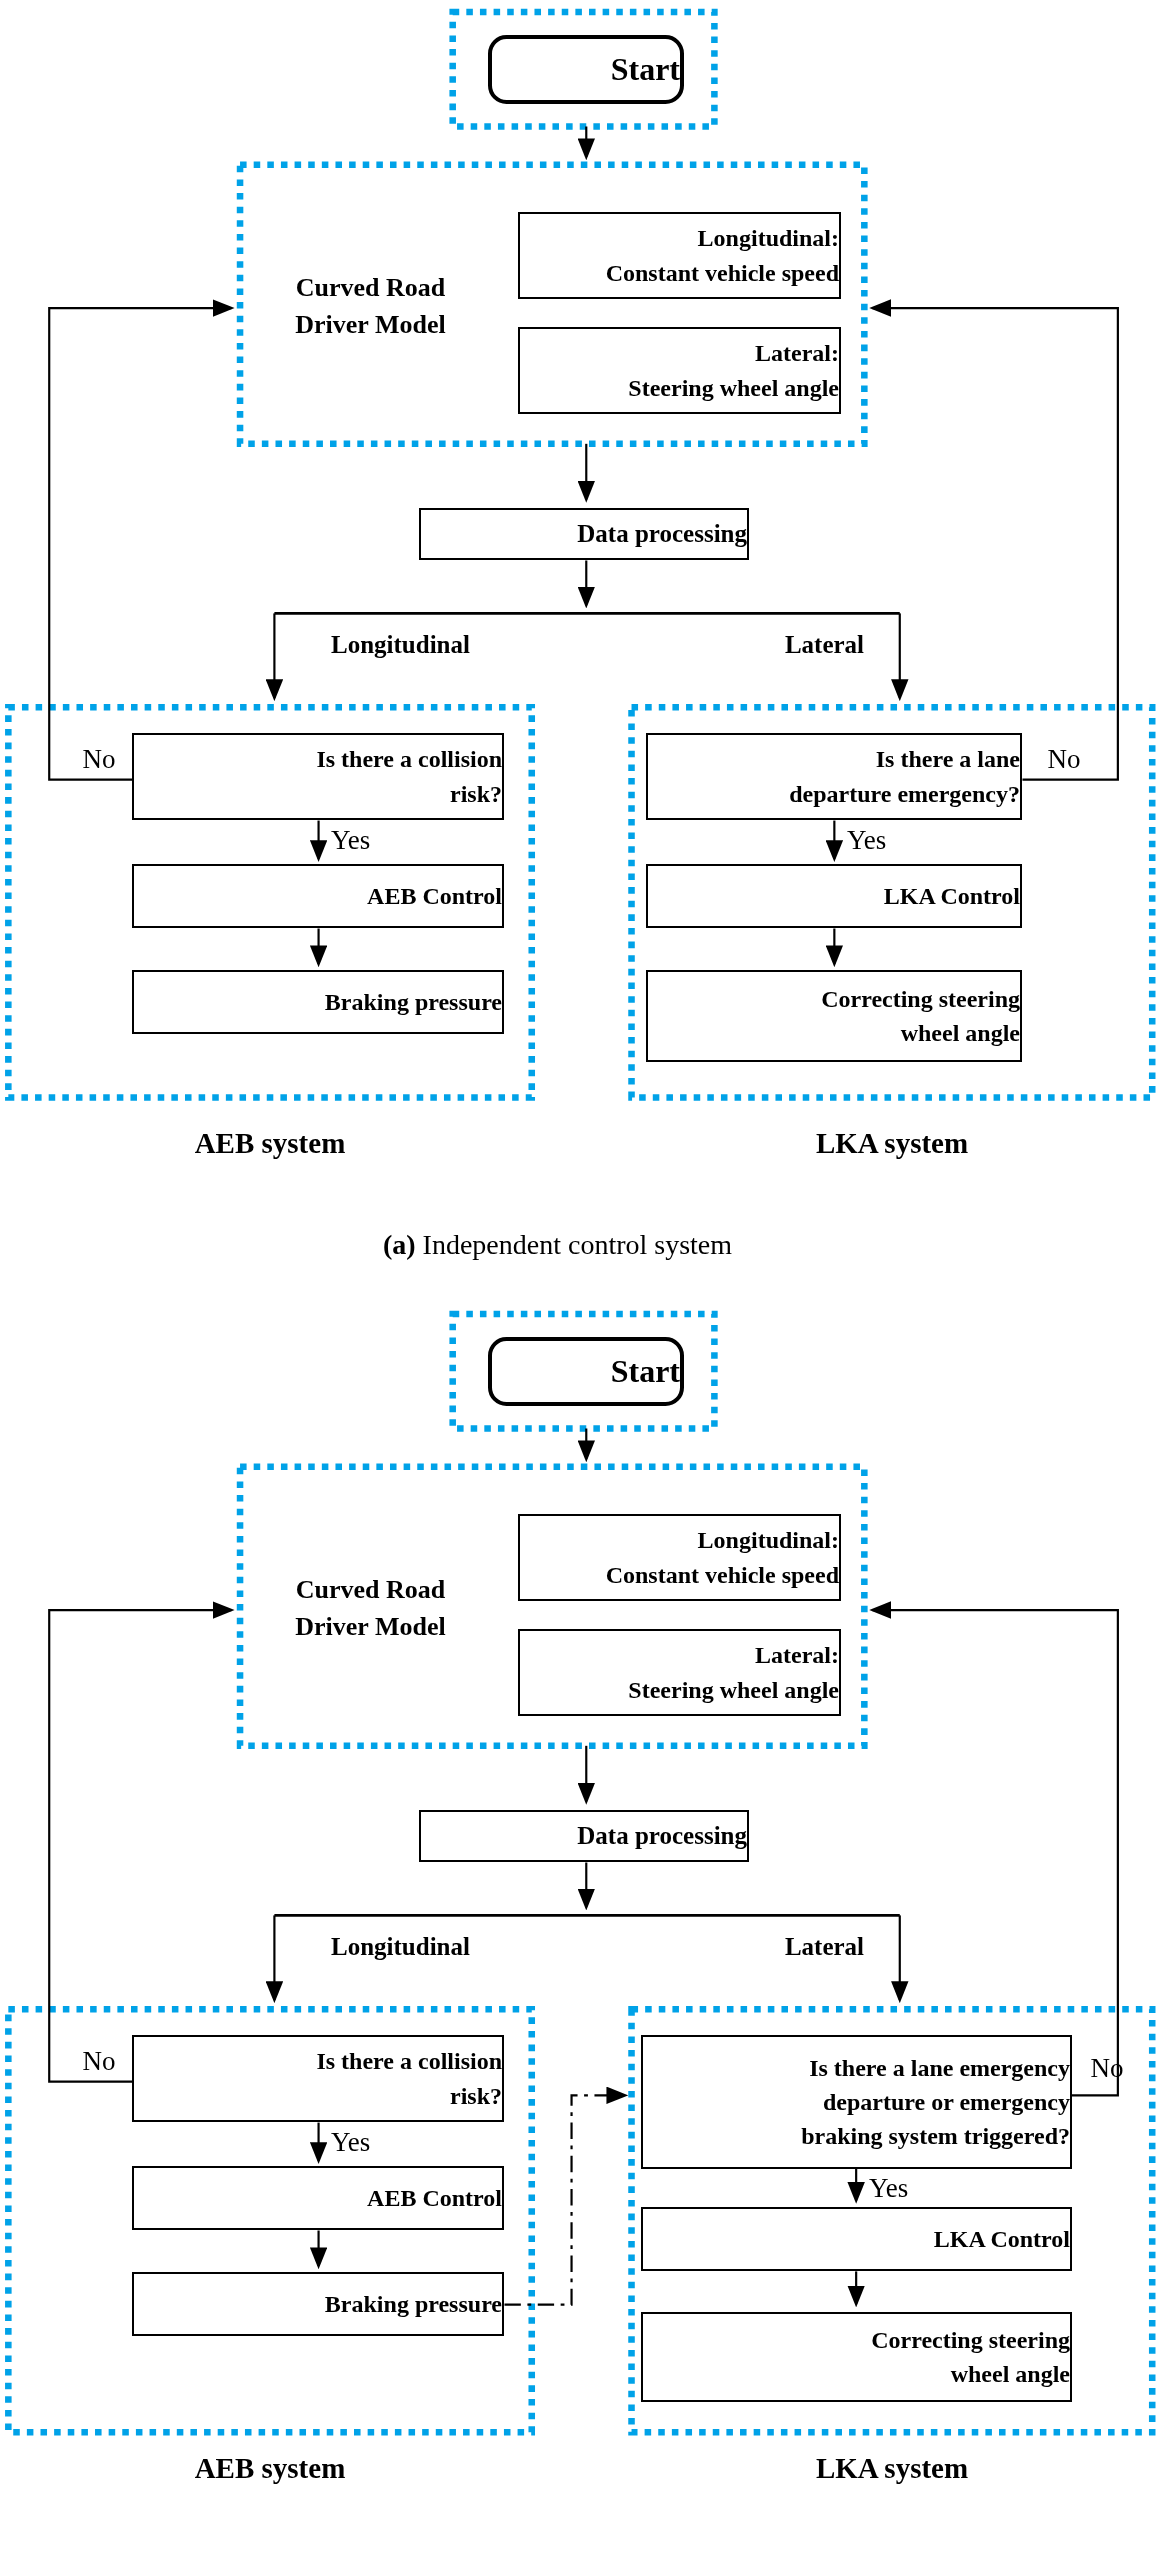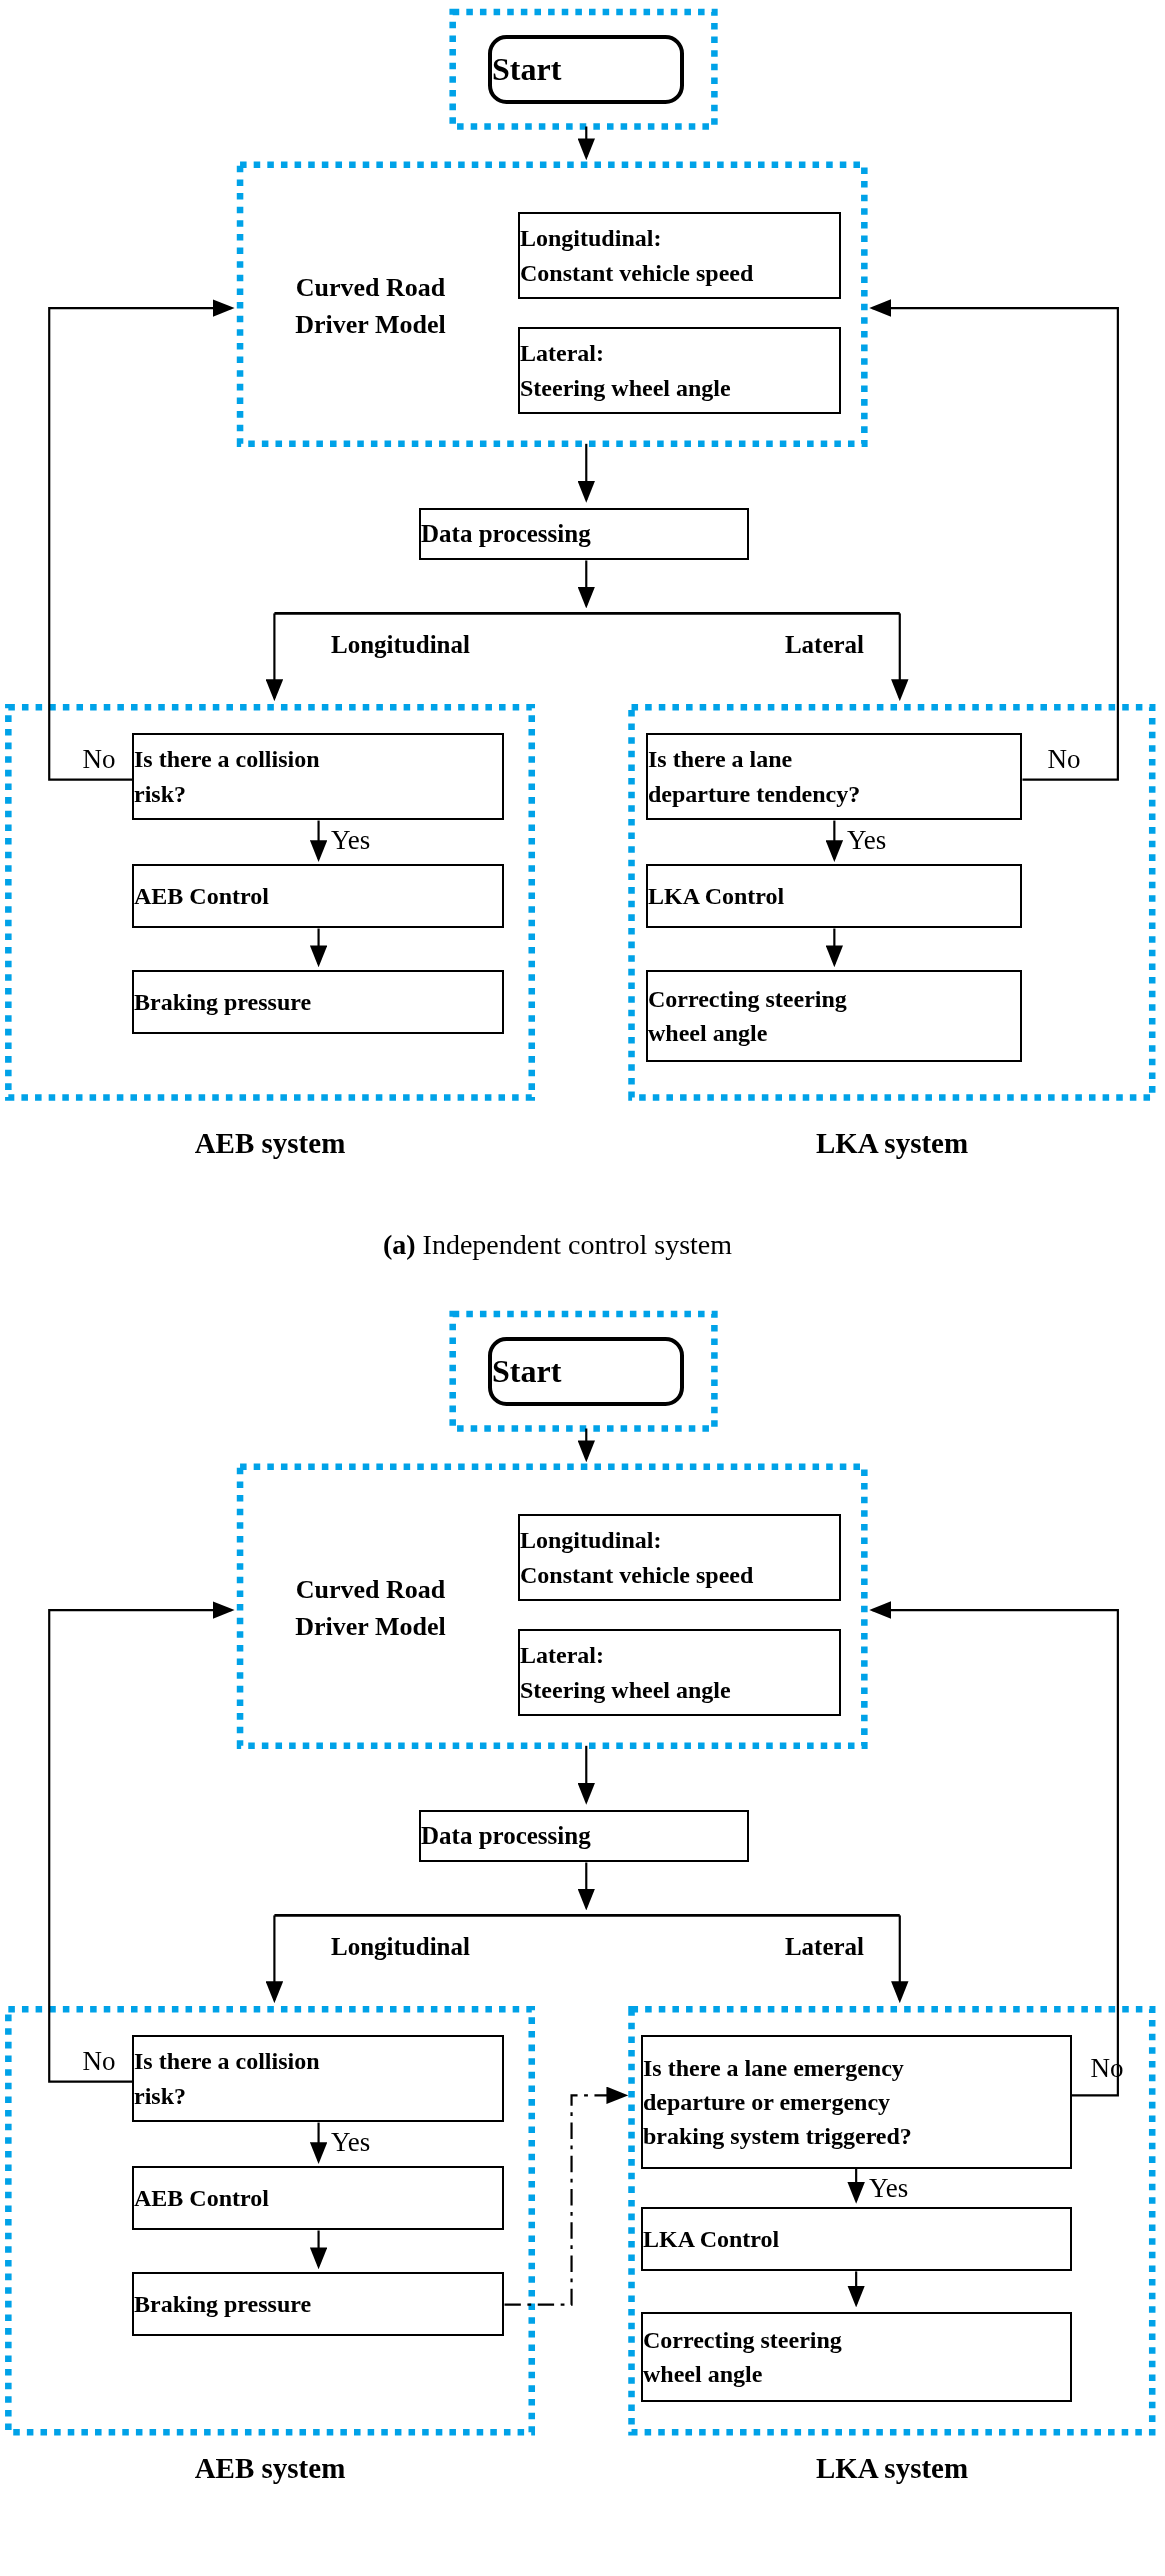--- a/index.html
+++ b/index.html
@@ -15,21 +15,21 @@
   svg.lines { position:absolute; left:0; top:0; width:1166px; height:1302px; display:block; }
   .dot  { fill:none; stroke:var(--accent); stroke-width:12; stroke-dasharray:12 13; }
   .wire { fill:none; stroke:var(--ink); stroke-width:4; }
   .wire-thick { fill:none; stroke:var(--ink); stroke-width:5; }
   .dashdot { fill:none; stroke:var(--ink); stroke-width:4; stroke-dasharray:30 12 7 12; }
   marker path { fill:var(--ink); }
 
   .box {
     position:absolute; box-sizing:border-box; background:var(--paper);
     border:2.2px solid var(--ink);
-    display:flex; flex-direction:column; align-items:flex-start; justify-content:center;
+    display:flex; flex-direction:column; align-items:flex-end; justify-content:center;
     text-align:center; font-weight:700; font-size:24px; line-height:1.42;font-family:Liberation Serif, serif;
   }
   .startbox { border-width:4.9px; border-radius:18.5px; font-size:32px; }
   .databox  { font-size:25px; }
   .floating {
     position:absolute; display:flex; flex-direction:column; align-items:center; justify-content:center;
     text-align:center; font-weight:700; font-size:25px; line-height:1.4; background:transparent;
   }
   .driverlbl { font-size:26px; }
   .hint { position:absolute; font-size:27px; font-weight:400; display:flex; align-items:flex-end; }
@@ -113,21 +113,21 @@
   </div>
   <div class="box" style="left:132px; top:864px; width:372px; height:64px;">
     <span class="ln">AEB Control</span>
   </div>
   <div class="box" style="left:132px; top:970px; width:372px; height:64px;">
     <span class="ln">Braking pressure</span>
   </div>
 
   <div class="box" style="left:646px; top:733px; width:376px; height:87px;">
     <span class="ln">Is there a lane</span>
-    <span class="ln">departure tendency?</span>
+    <span class="ln">departure emergency?</span>
   </div>
   <div class="hint" style="left:1032px; top:741px; width:64px; height:34px; justify-content:center;">
     <span>No</span>
   </div>
   <div class="hint" style="left:847px; top:822px; width:82px; height:34px;">
     <span>Yes</span>
   </div>
   <div class="box" style="left:646px; top:864px; width:376px; height:64px;">
     <span class="ln">LKA Control</span>
   </div>

